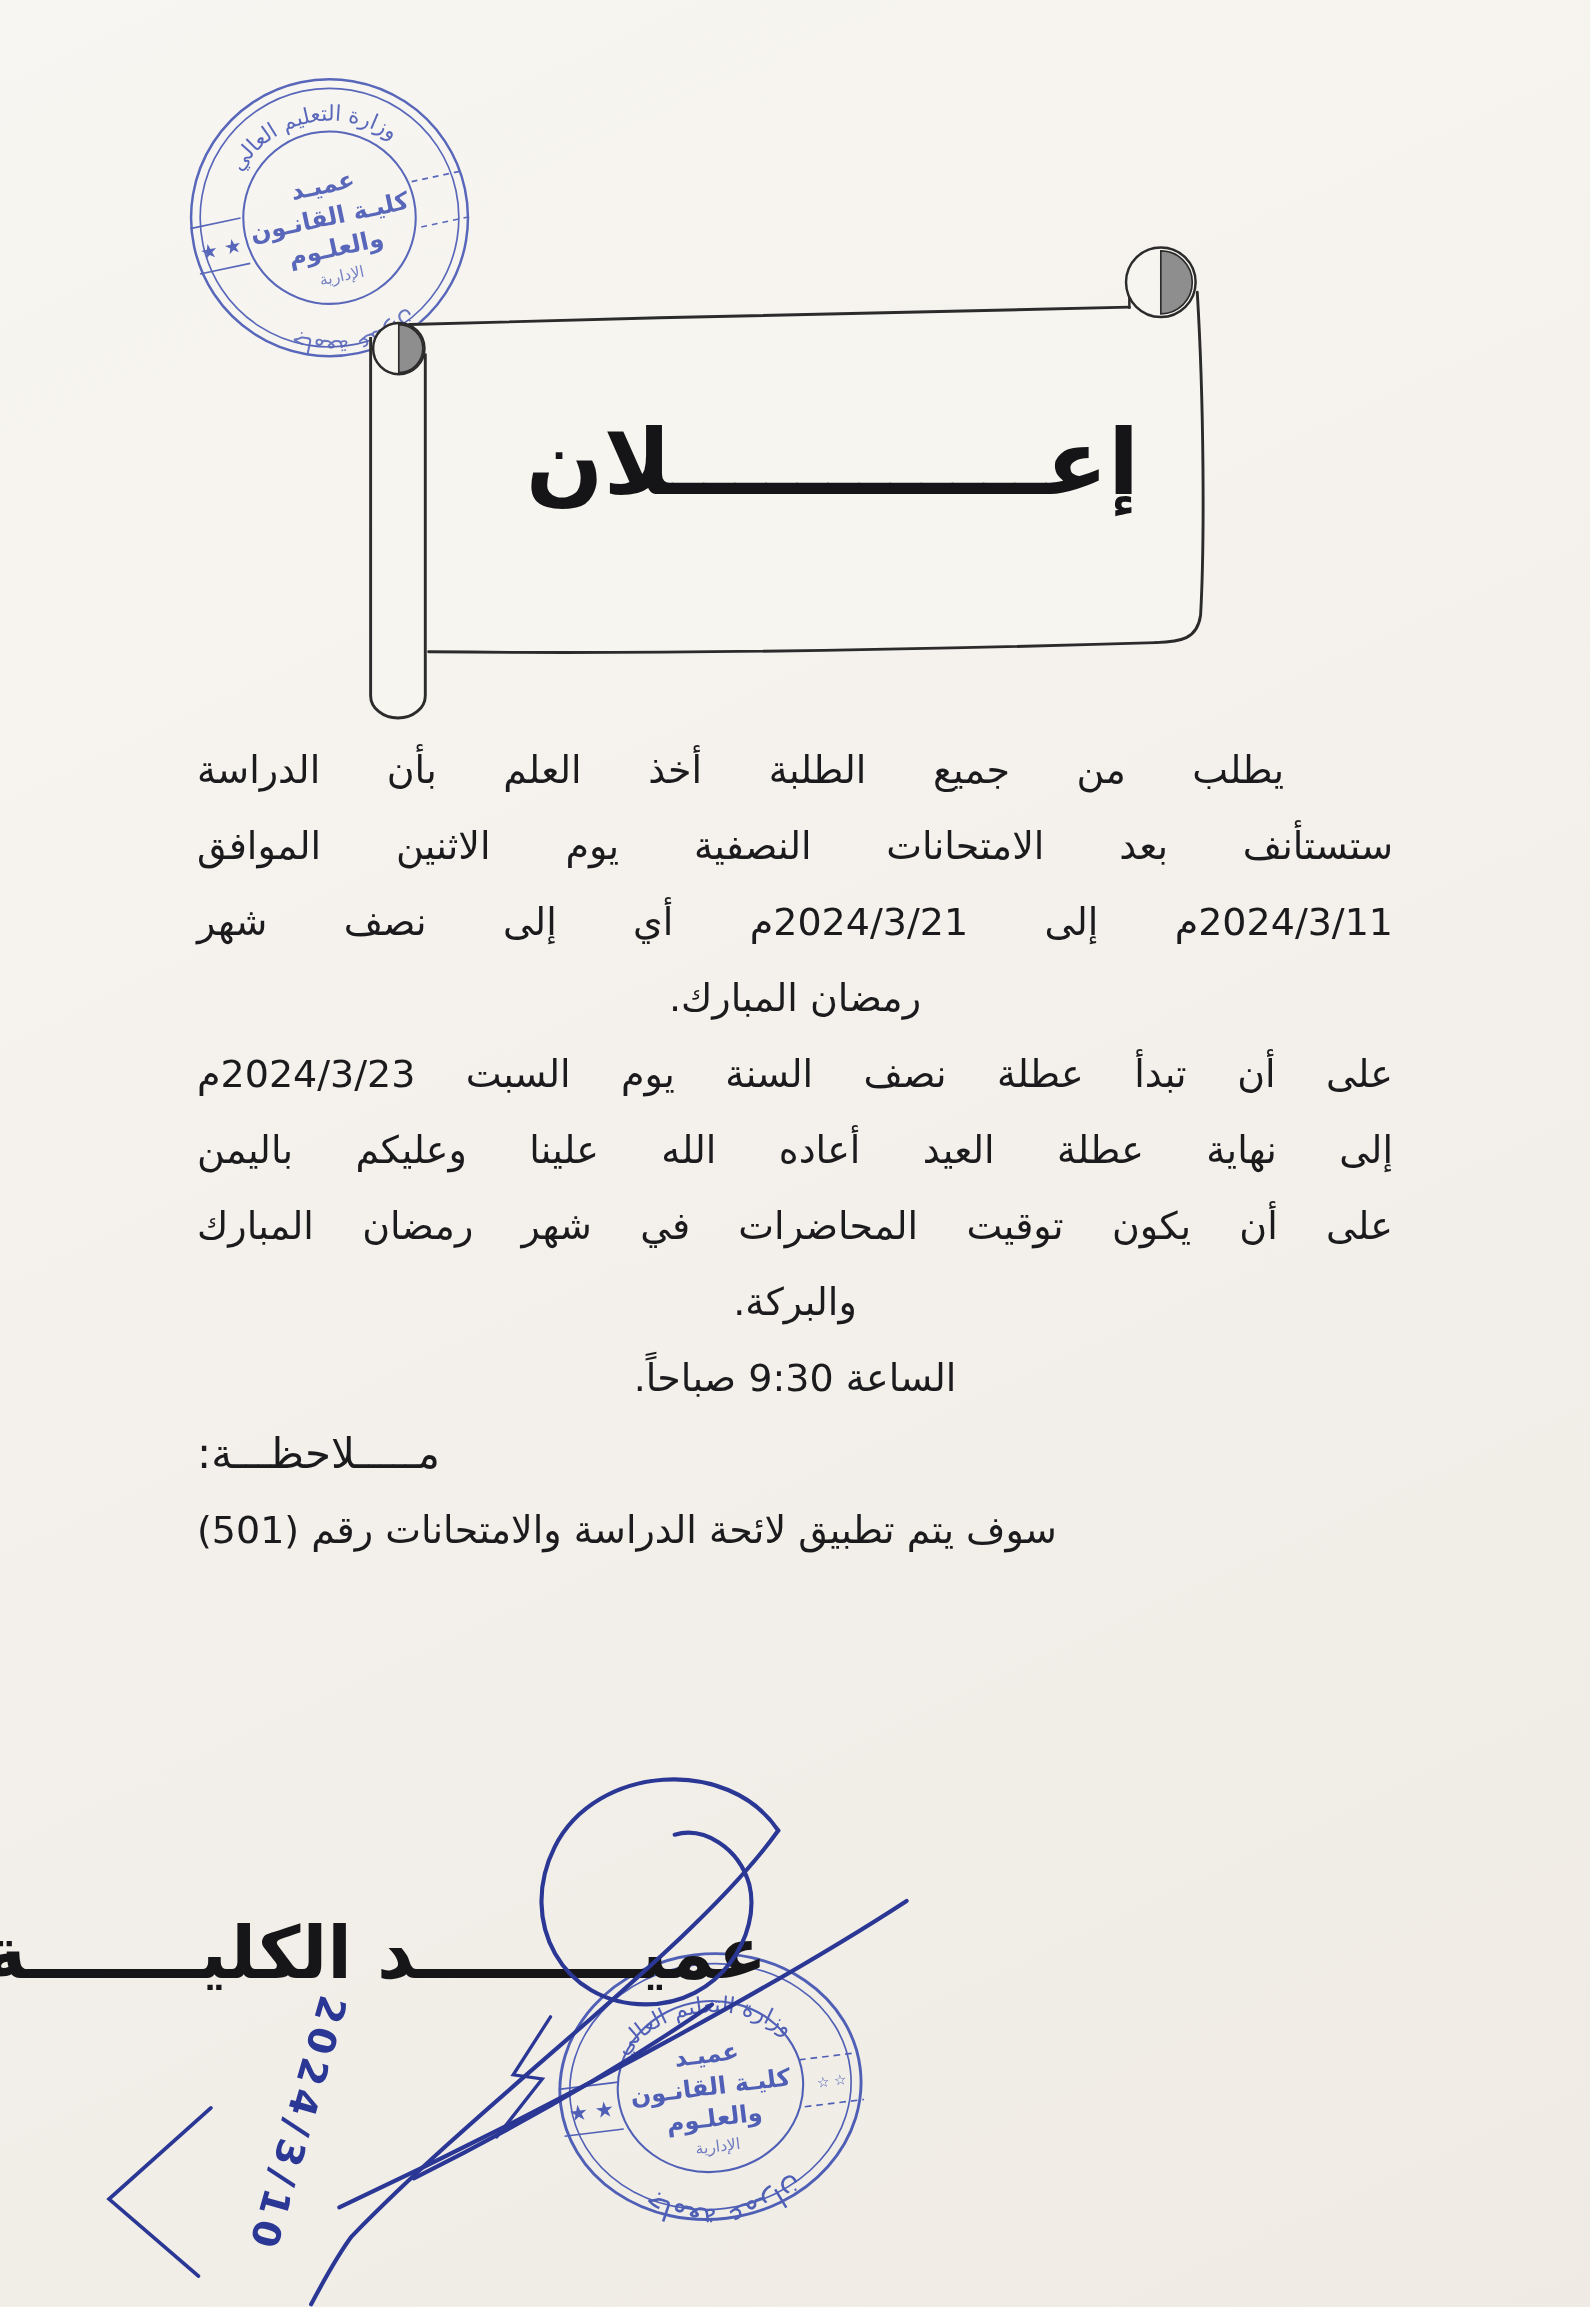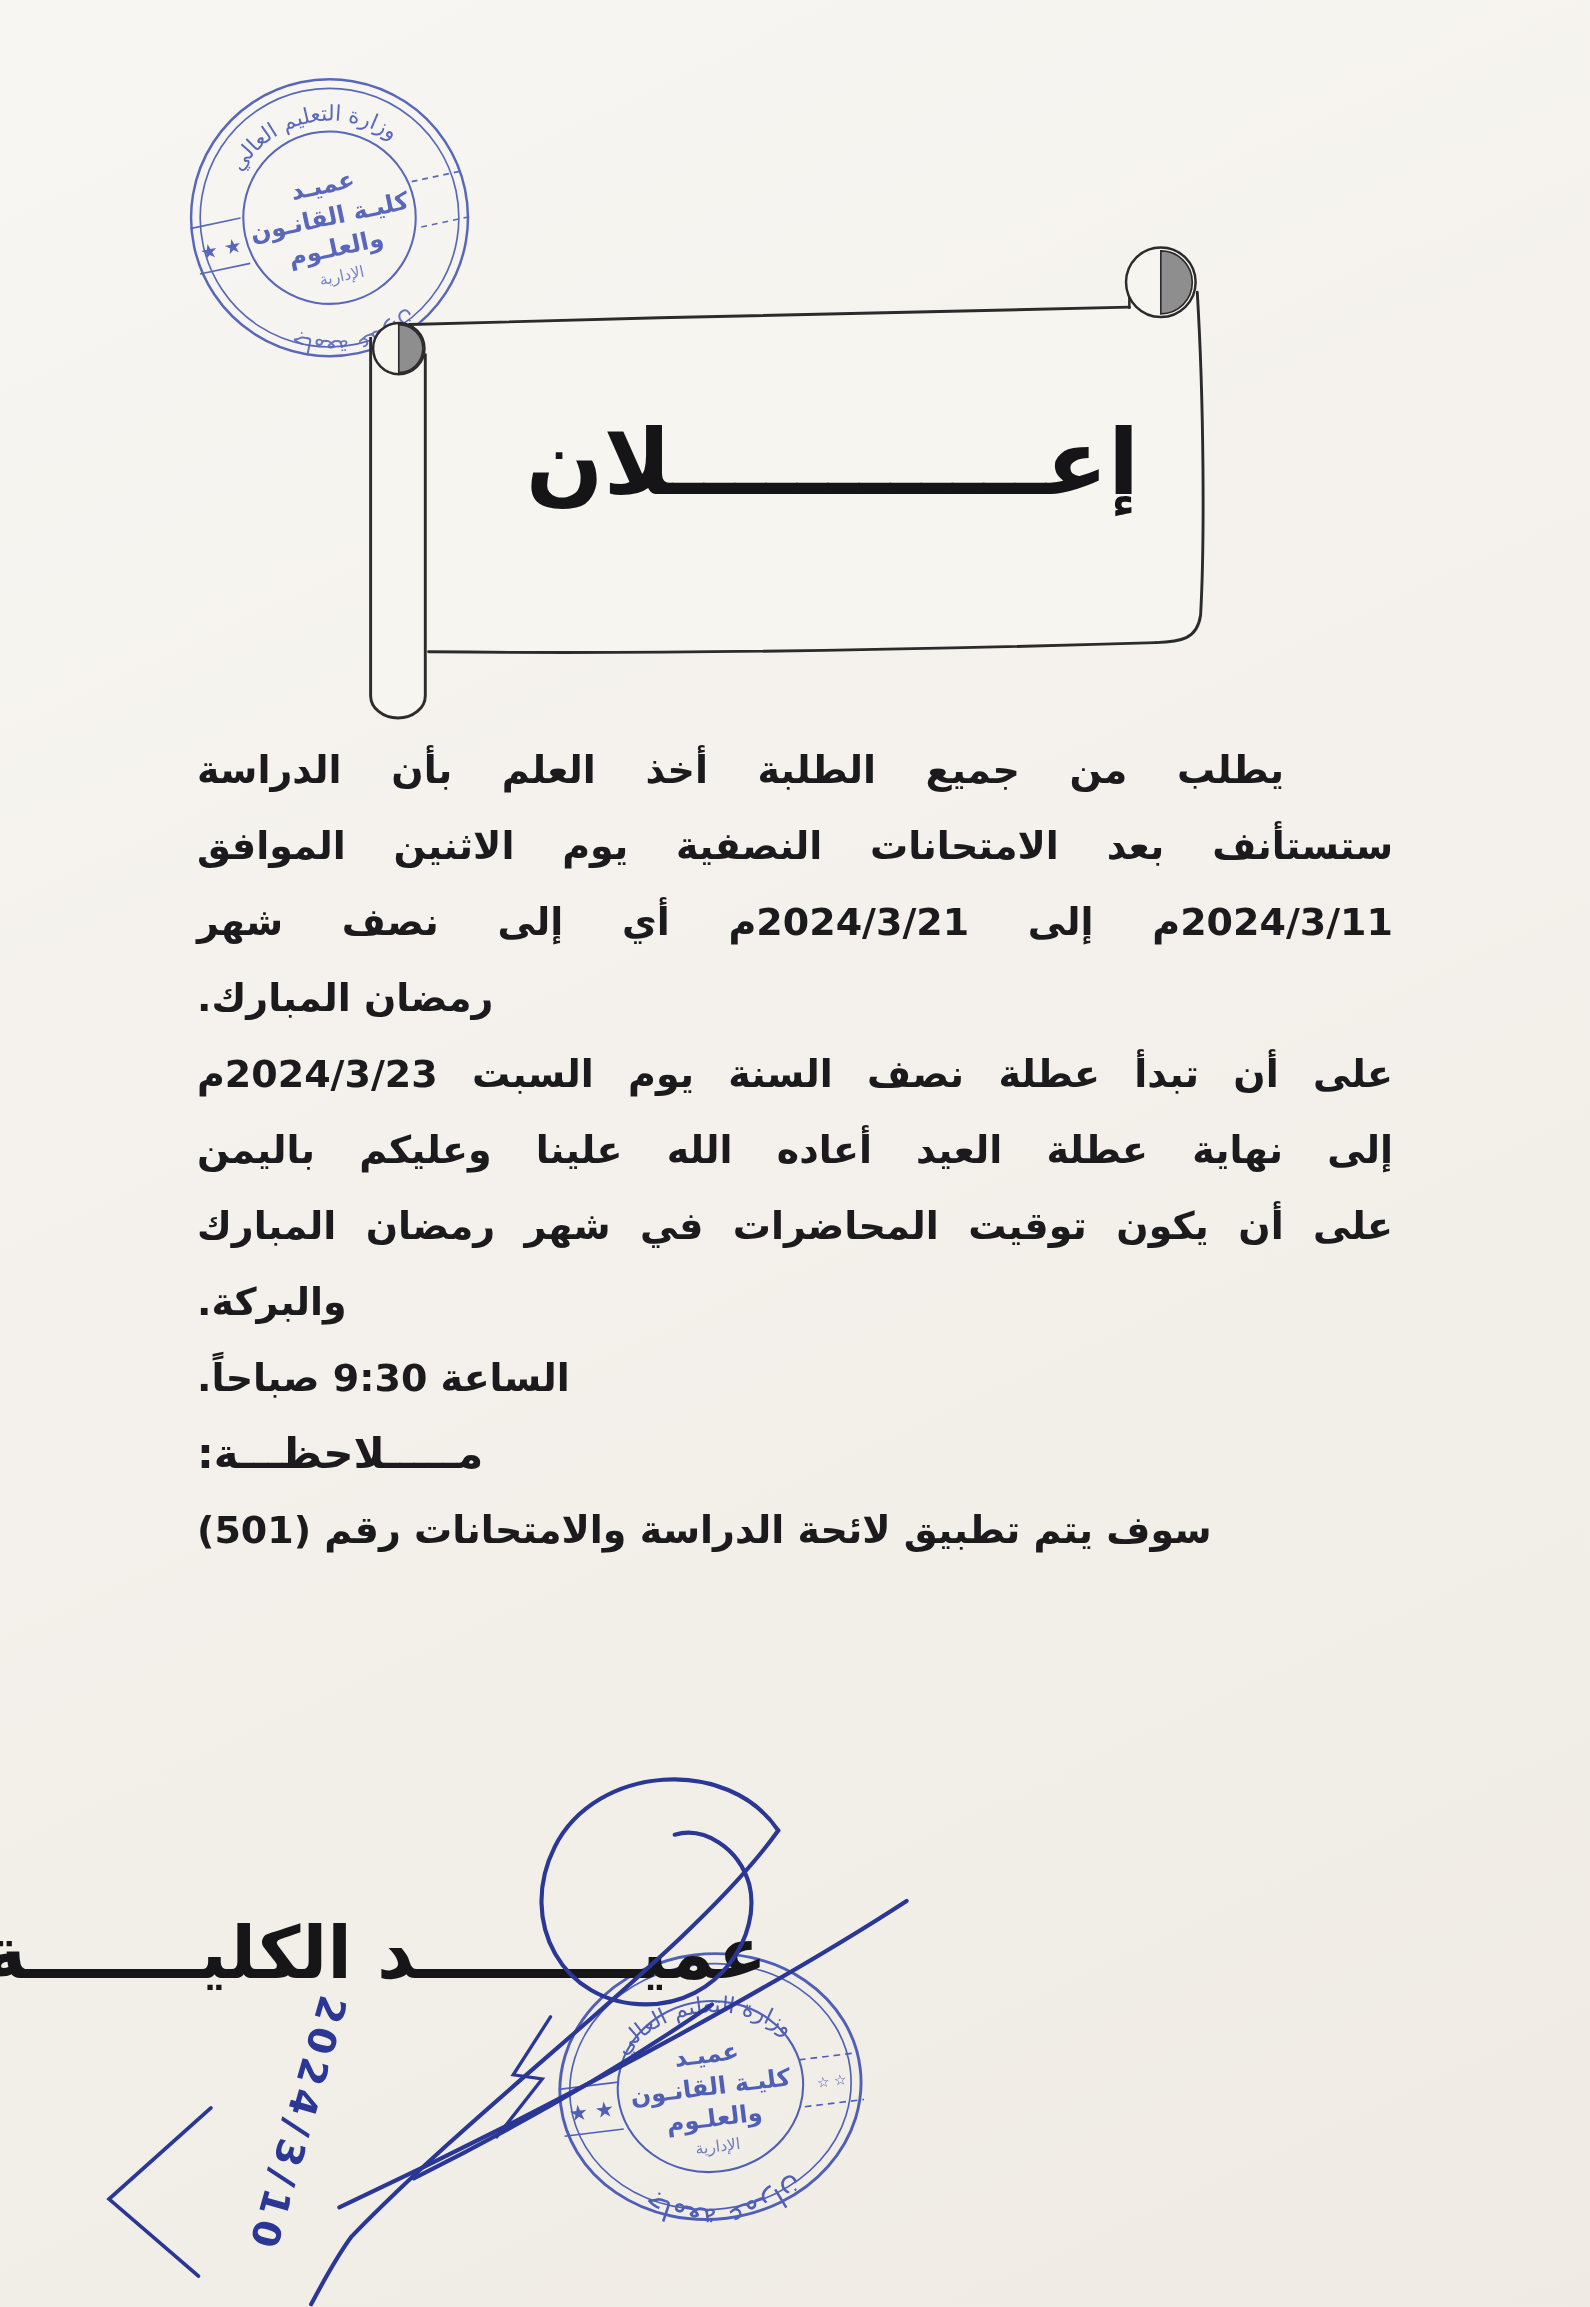--- a/index.html
+++ b/index.html
@@ -3,23 +3,23 @@
 <meta charset="utf-8">
 <style>
   html,body{margin:0;padding:0;}
   body{width:1590px;height:2307px;position:relative;overflow:hidden;
        font-family:"DejaVu Sans",sans-serif;
        background:linear-gradient(155deg,#f8f6f2 0%,#f4f1ec 45%,#efebe4 100%);}
   .page{position:absolute;inset:0;}
 
   
   .textblock{position:absolute;top:732px;right:197px;width:1196px;direction:rtl;color:#1b1b1d;}
-  .line{height:76px;line-height:76px;font-size:38px;font-weight:bold;white-space:normal;}
+  .line{height:76px;line-height:76px;font-size:38px;font-weight:normal;white-space:normal;}
   .just{text-align:justify;text-align-last:justify;}
-  .rightal{text-align:left;}
+  .rightal{text-align:center;}
   .center{text-align:left;}
   .indent{padding-right:109px;}
   .note-head{font-size:42px;}
   .closing{margin-top:23px;}
 
   
   .banner{position:absolute;left:364px;top:244px;width:849px;height:485px;}
   .banner-title{position:absolute;left:464px;top:388px;width:737px;height:149px;
       direction:rtl;text-align:center;font-size:91px;font-weight:bold;color:#151517;
       line-height:149px;white-space:nowrap;}

